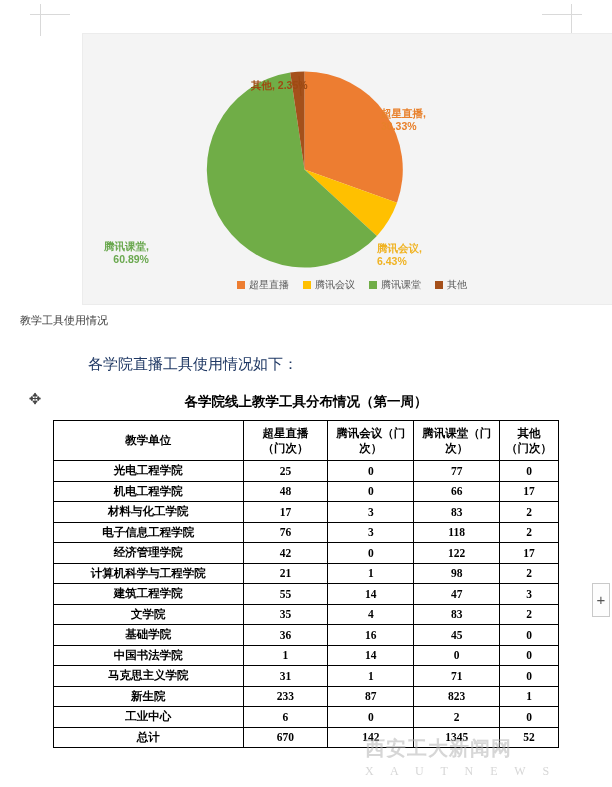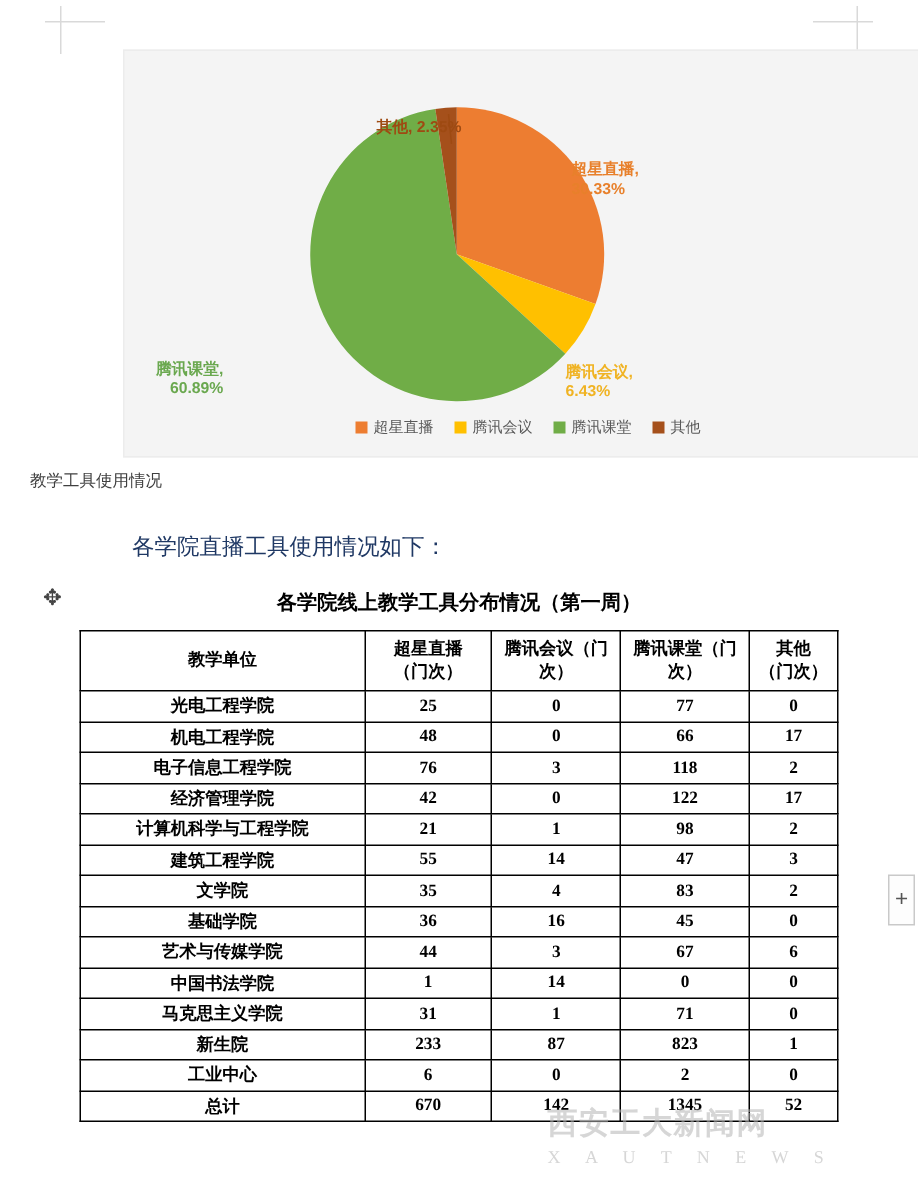--- a/index.html
+++ b/index.html
@@ -261,20 +261,27 @@
         <td>0</td>
       </tr>
       <tr>
         <td>机电工程学院</td>
         <td>48</td>
         <td>0</td>
         <td>66</td>
         <td>17</td>
       </tr>
       <tr>
+        <td>材料与化工学院</td>
+        <td>17</td>
+        <td>3</td>
+        <td>83</td>
+        <td>2</td>
+      </tr>
+      <tr>
         <td>电子信息工程学院</td>
         <td>76</td>
         <td>3</td>
         <td>118</td>
         <td>2</td>
       </tr>
       <tr>
         <td>经济管理学院</td>
         <td>42</td>
         <td>0</td>
@@ -303,27 +310,20 @@
         <td>2</td>
       </tr>
       <tr>
         <td>基础学院</td>
         <td>36</td>
         <td>16</td>
         <td>45</td>
         <td>0</td>
       </tr>
       <tr>
-        <td>艺术与传媒学院</td>
-        <td>44</td>
-        <td>3</td>
-        <td>67</td>
-        <td>6</td>
-      </tr>
-      <tr>
         <td>中国书法学院</td>
         <td>1</td>
         <td>14</td>
         <td>0</td>
         <td>0</td>
       </tr>
       <tr>
         <td>马克思主义学院</td>
         <td>31</td>
         <td>1</td>

